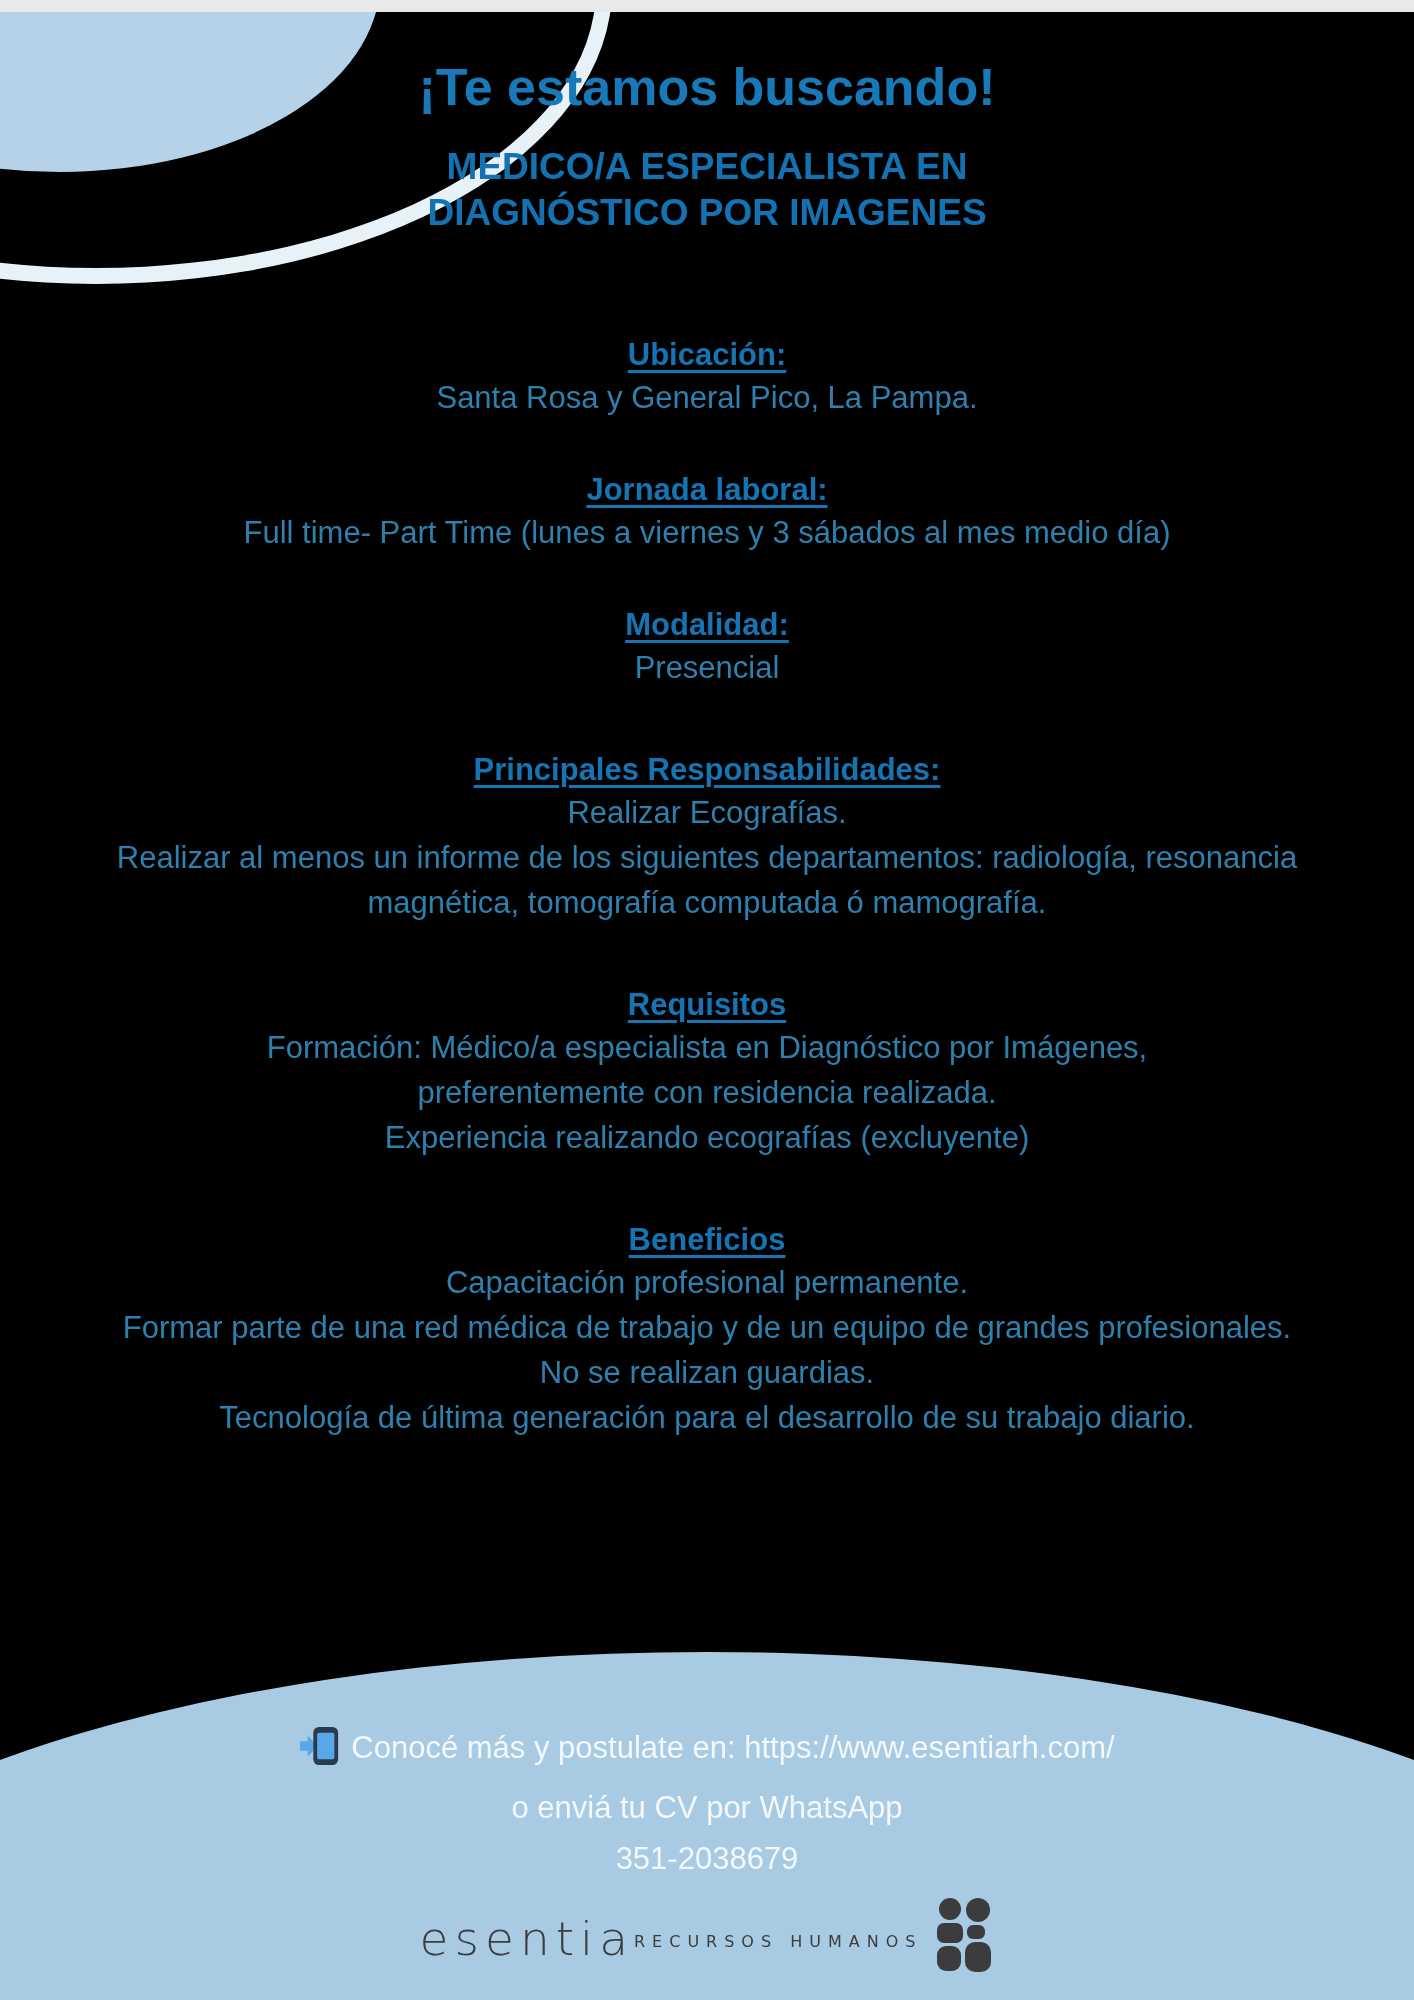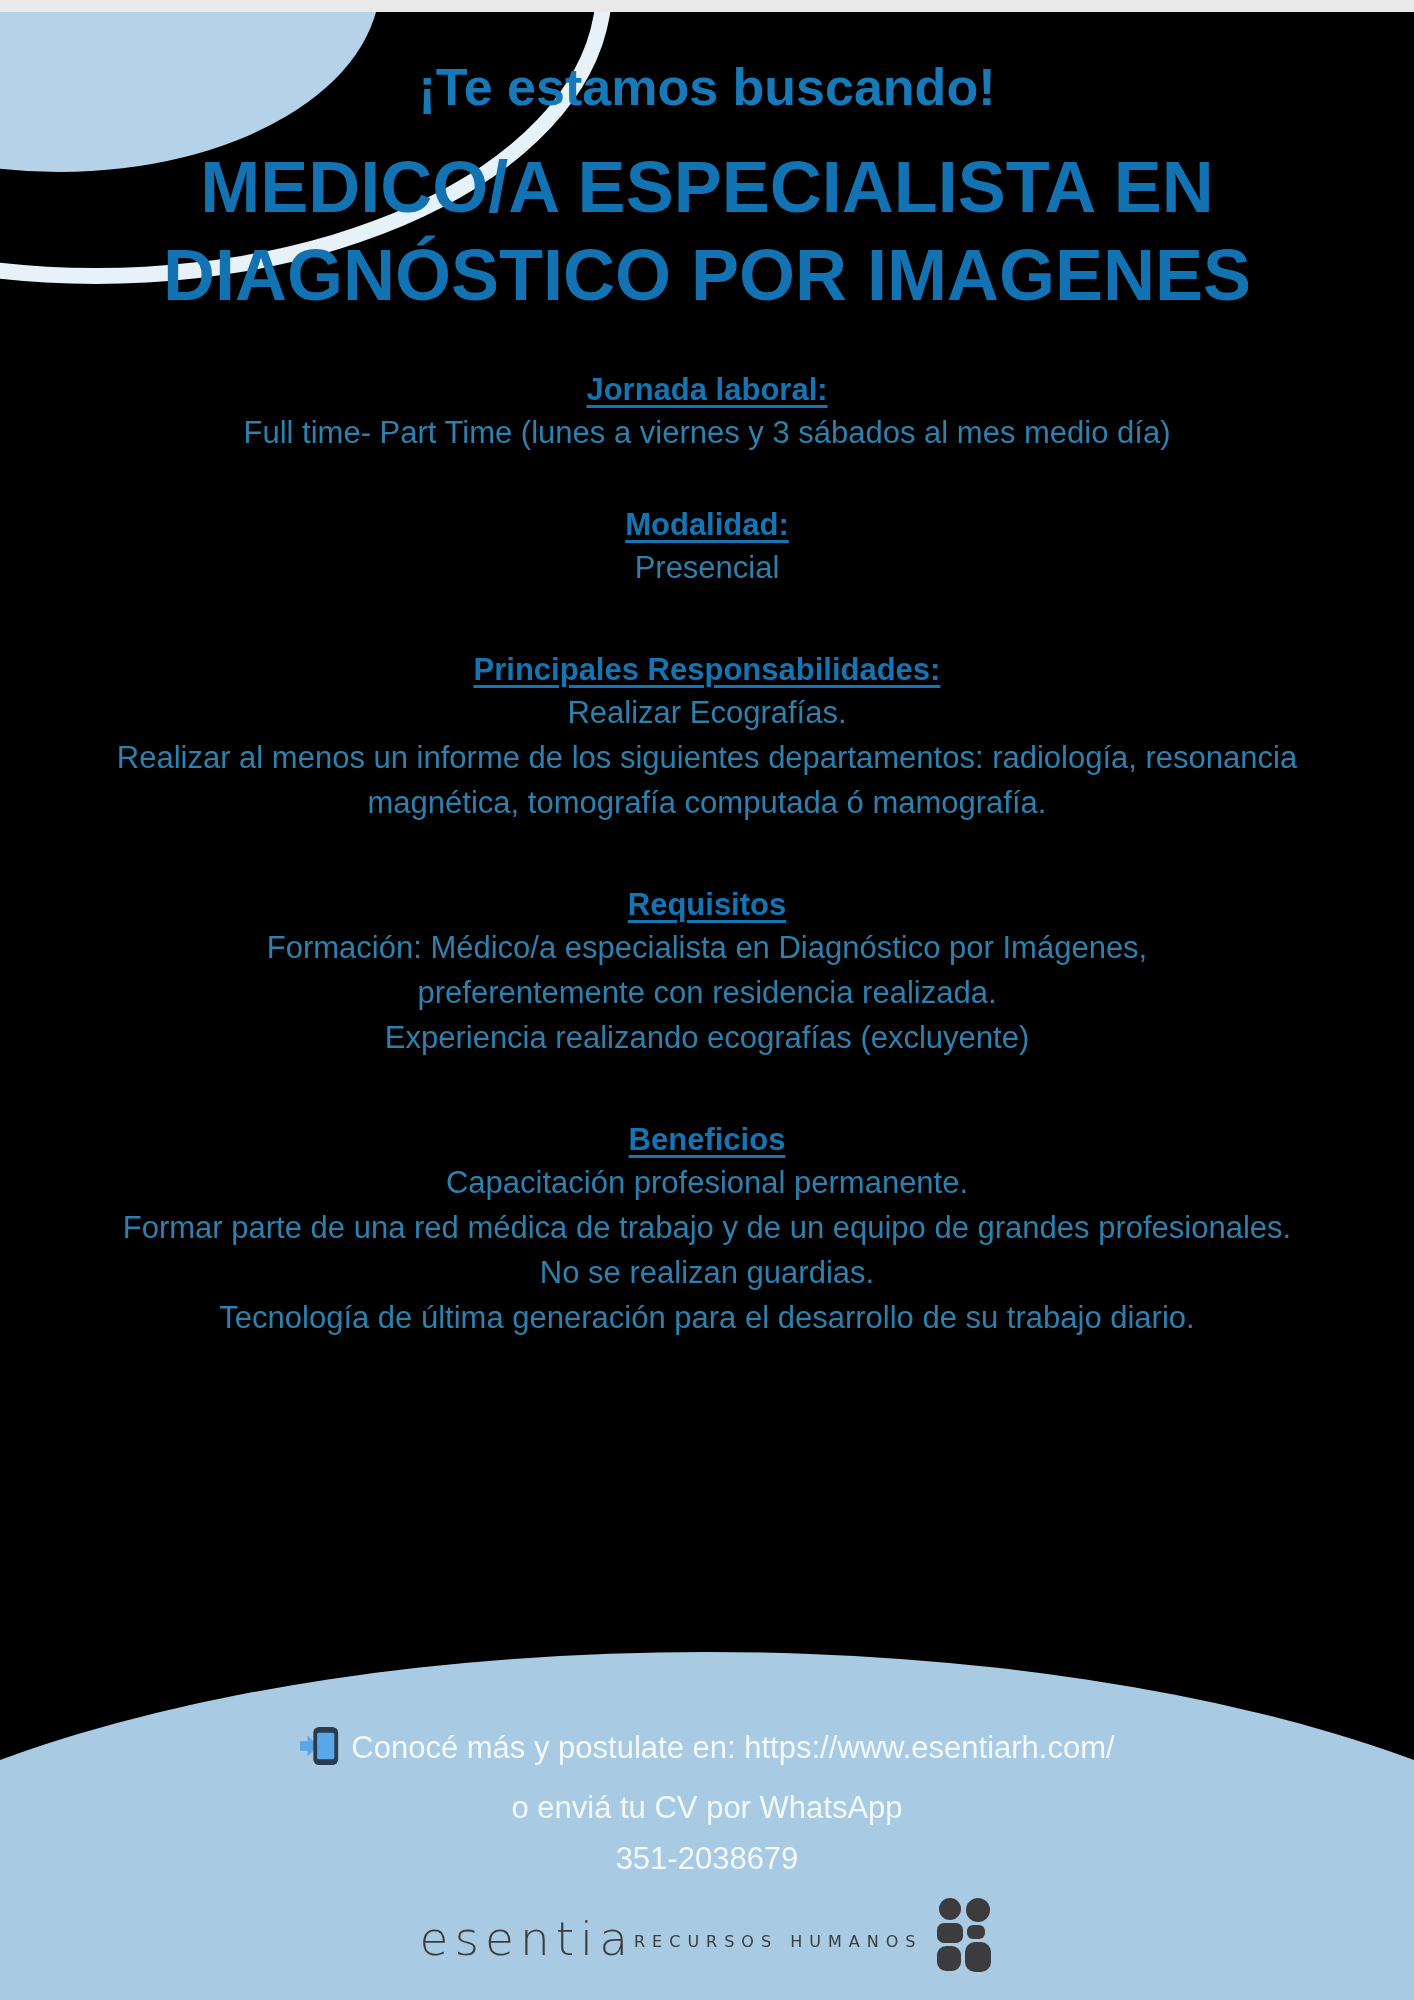--- a/index.html
+++ b/index.html
@@ -24,21 +24,21 @@
     background:#b5d2e8;
   }
   
   .content{position:relative;z-index:2;padding:0 28px;}
   .eyebrow{
     margin:0;padding-top:44px;
     font-size:52px;font-weight:bold;color:#1879b9;line-height:1.2;
   }
   .main-title{
     margin:26px 0 0;
-    font-size:72px;font-weight:bold;color:#1372b2;line-height:1.22;
+    font-size:37px;font-weight:bold;color:#1372b2;line-height:1.22;
   }
   
   .sec{margin:0;}
   .sec h3{
     margin:0;font-size:31px;font-weight:bold;color:#1575b4;line-height:40px;
     text-decoration:underline;text-decoration-thickness:2.5px;text-underline-offset:5px;
   }
   .sec p{margin:0;font-size:31px;color:#2e80ae;line-height:45px;}
   .mt100{margin-top:100px;} .mt50{margin-top:50px;} .mt60{margin-top:60px;}
   
@@ -80,20 +80,24 @@
   <div class="corner-blob"></div>
 
   <div class="content">
 
     <h1 class="eyebrow">¡Te estamos buscando!</h1>
 
     <h2 class="main-title"><span>MEDICO/A ESPECIALISTA EN</span><br>
       <span>DIAGNÓSTICO POR IMAGENES</span>
     </h2>
 
+    <section class="sec mt100">
+      <h3>Ubicación:</h3>
+      <p>Santa Rosa y General Pico, La Pampa.</p>
+    </section>
 
     <section class="sec mt50">
       <h3>Jornada laboral:</h3>
       <p>Full time- Part Time (lunes a viernes y 3 sábados al mes medio día)</p>
     </section>
 
     <section class="sec mt50">
       <h3>Modalidad:</h3>
       <p>Presencial</p>
     </section>

